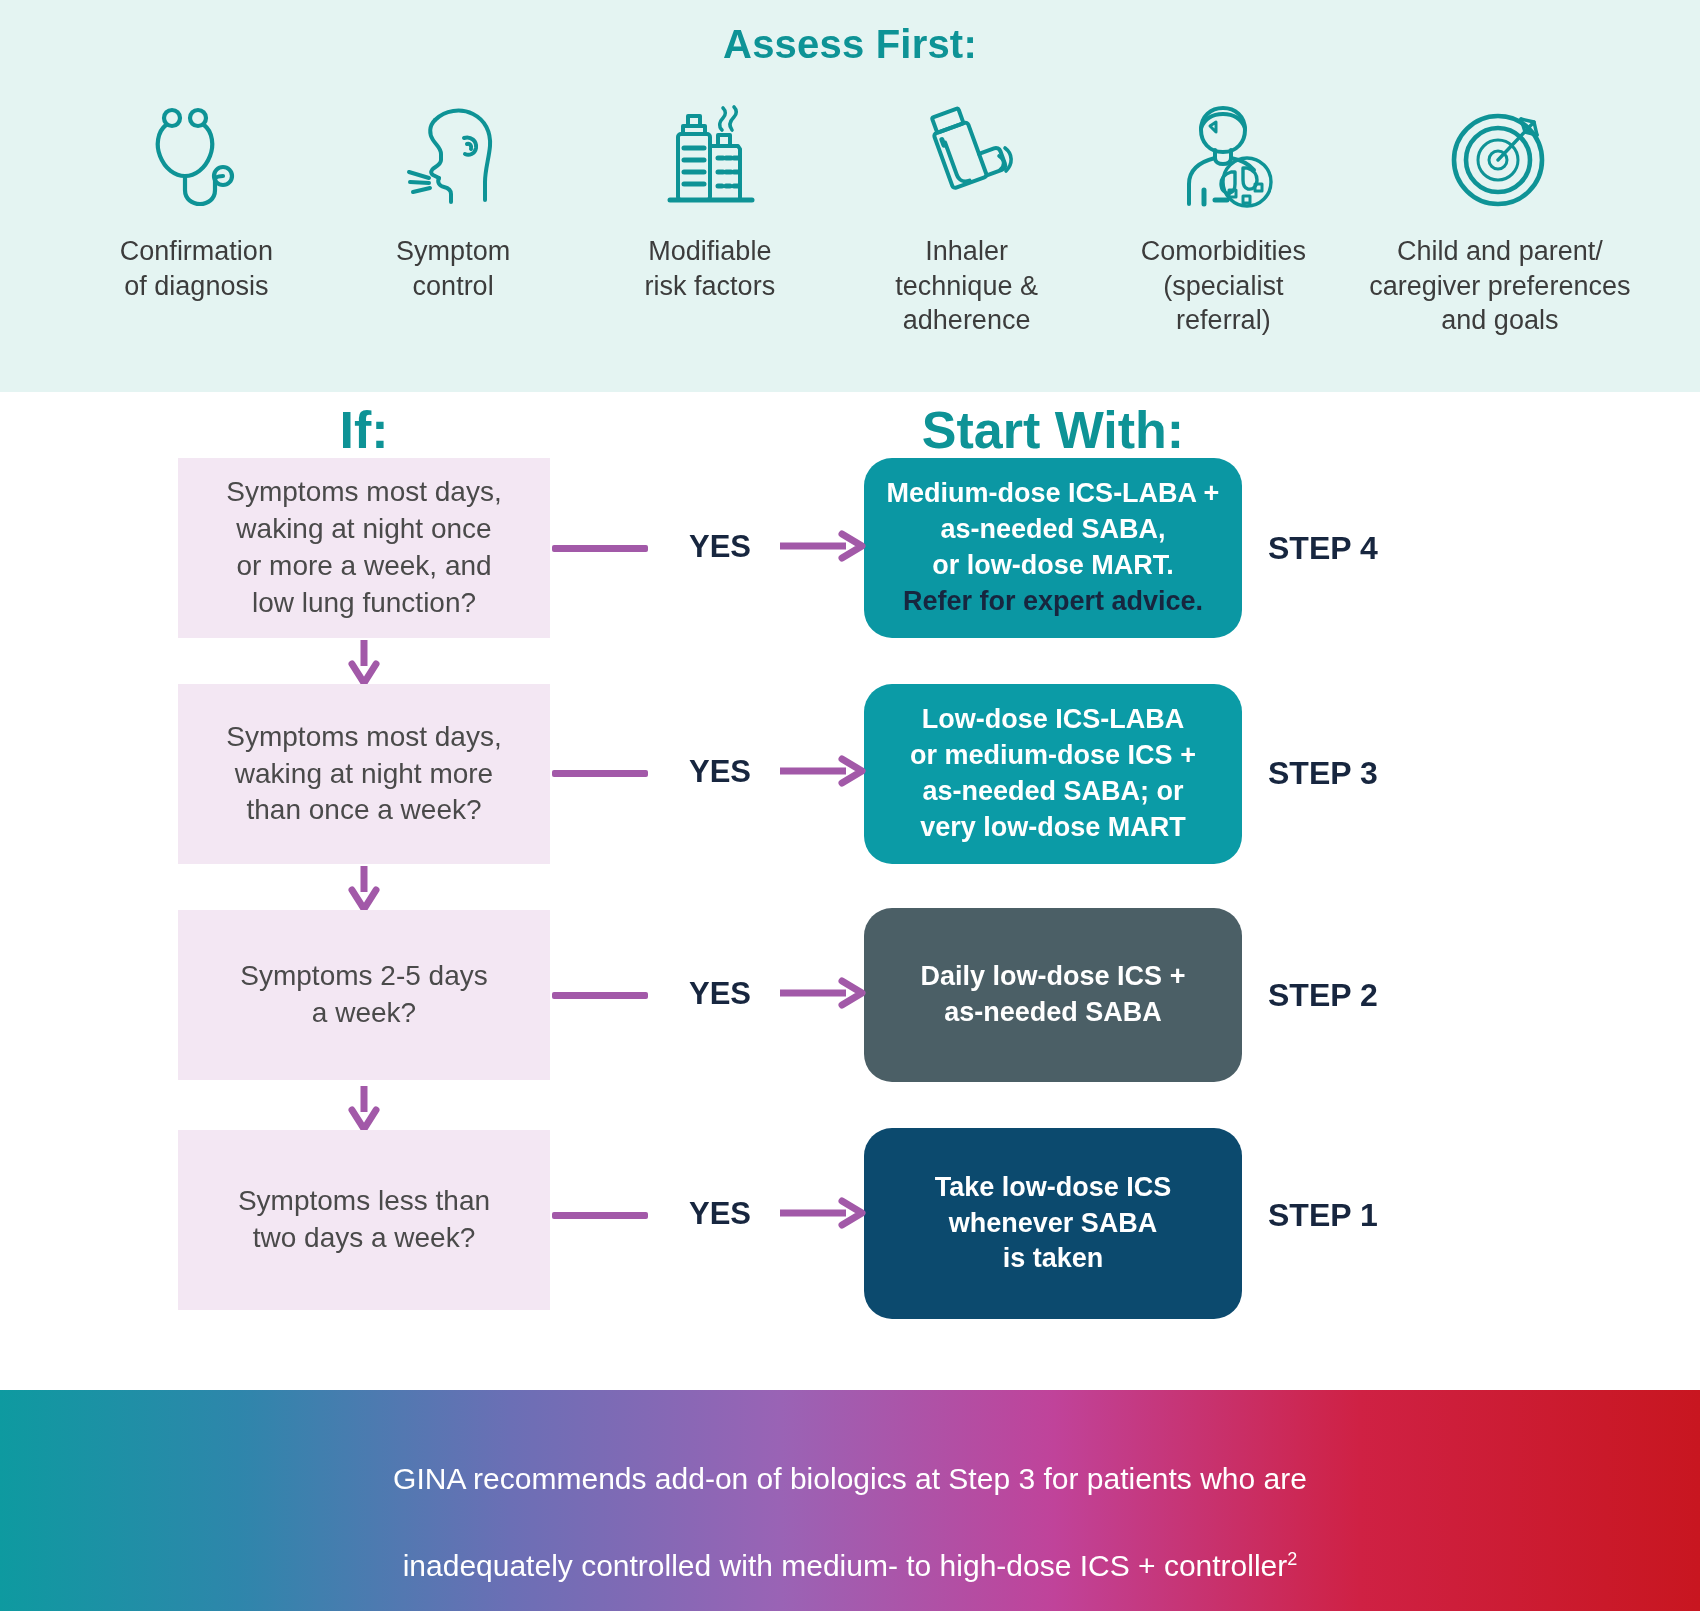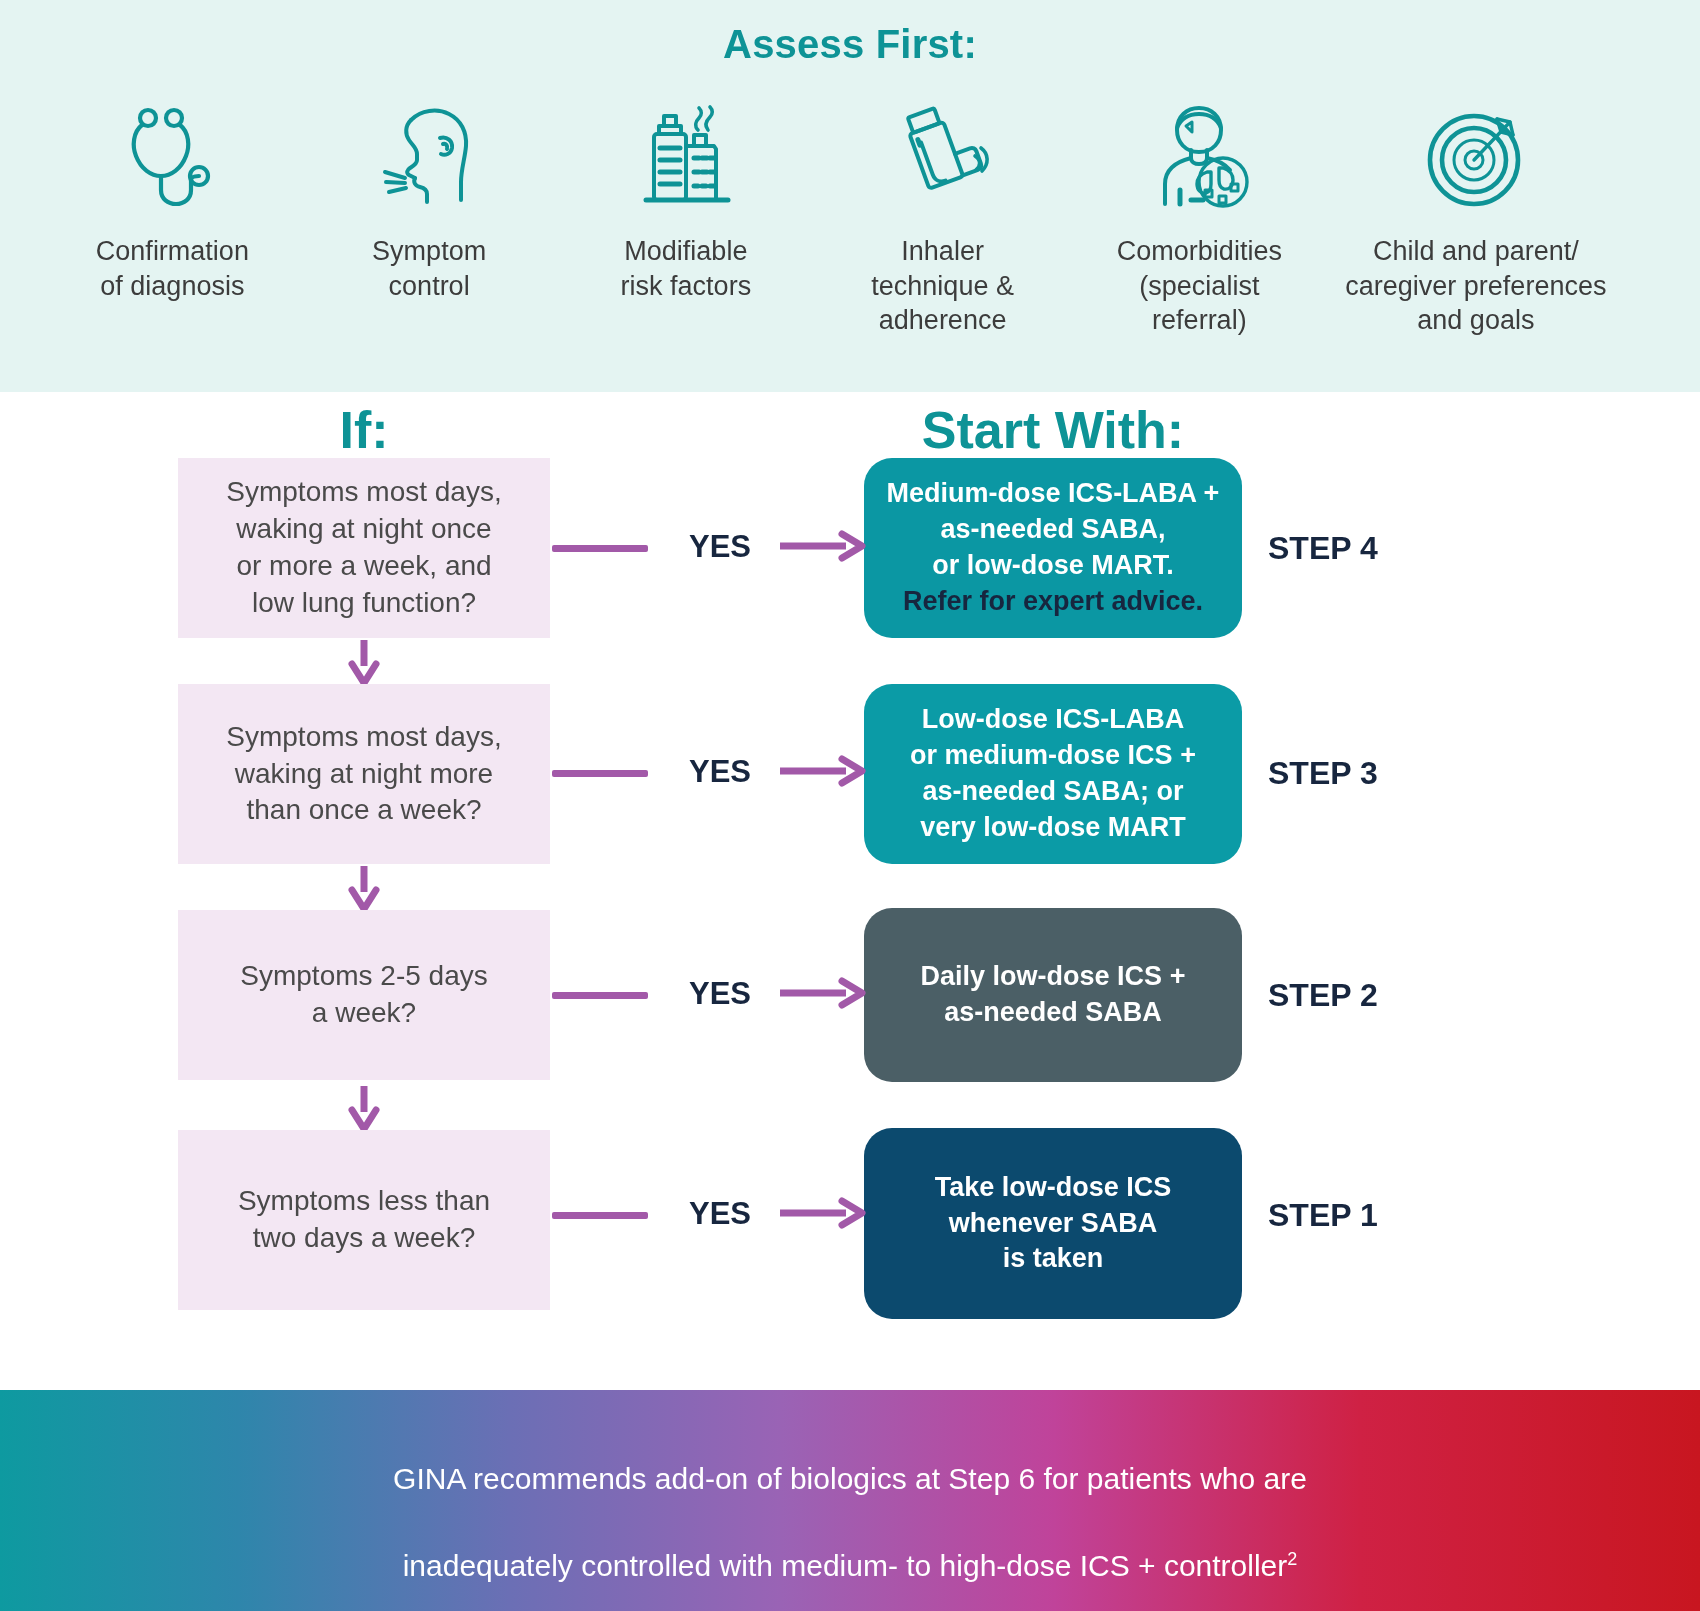--- a/index.html
+++ b/index.html
@@ -17,21 +17,21 @@
     width: 1700px; height: 392px;
     background: #e4f4f2;
   }
   .assess-title {
     position: absolute; left: 0; top: 22px; width: 1700px;
     text-align: center;
     font-size: 40px; font-weight: bold; color: #0e9396;
     letter-spacing: .2px;
   }
   .icon-row {
-    position: absolute; left: 44px; top: 100px;
+    position: absolute; left: 68px; top: 100px;
     width: 1580px; height: 270px;
     display: flex; align-items: flex-start; justify-content: space-between;
   }
   .icon-col {
     display: flex; flex-direction: column; align-items: center;
     width: 260px;
   }
   .icon-col.w-wide { width: 300px; }
   .icon-art { height: 112px; display: flex; align-items: center; justify-content: center; }
   .icon-label {
@@ -335,18 +335,18 @@
           <path d="M0 18 H66" stroke="#a259a8" stroke-width="7"></path>
           <path d="M62 6 L82 18 L62 30" fill="none" stroke="#a259a8" stroke-width="7" stroke-linecap="round" stroke-linejoin="round"></path>
         </svg>
     </div>
     <div class="steplabel" style="top:1197px;">STEP 1</div>
 
   </div>
 
   <div class="banner">
     <div class="banner-text">
-      <span>GINA recommends add-on of biologics at Step 6 for patients who are</span><br>
+      <span>GINA recommends add-on of biologics at Step 3 for patients who are</span><br>
       <span>inadequately controlled with medium- to high-dose ICS + controller</span><sup>2</sup>
     </div>
   </div>
 
 </div>
 
 </body></html>

